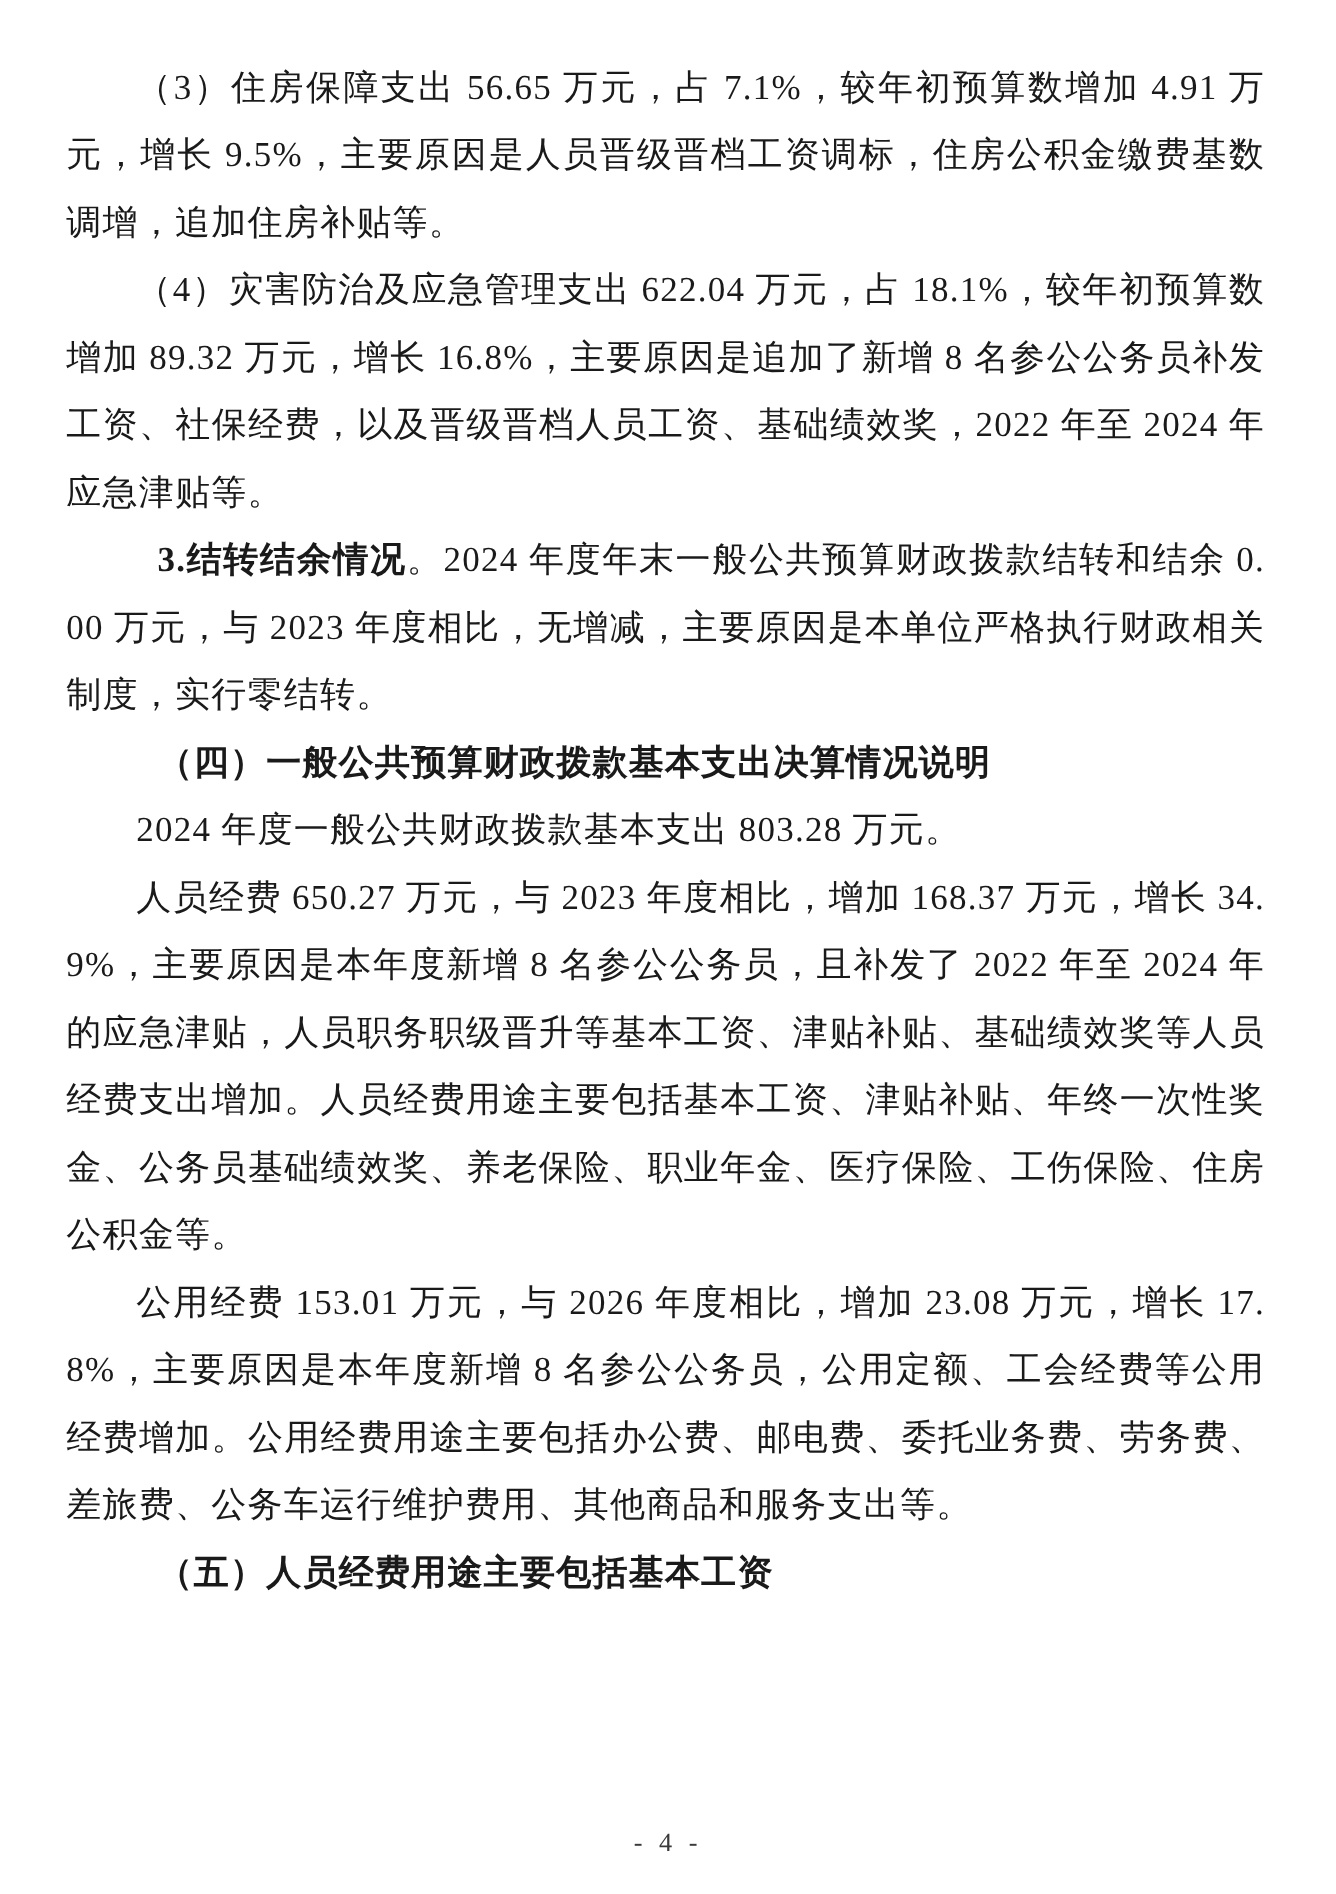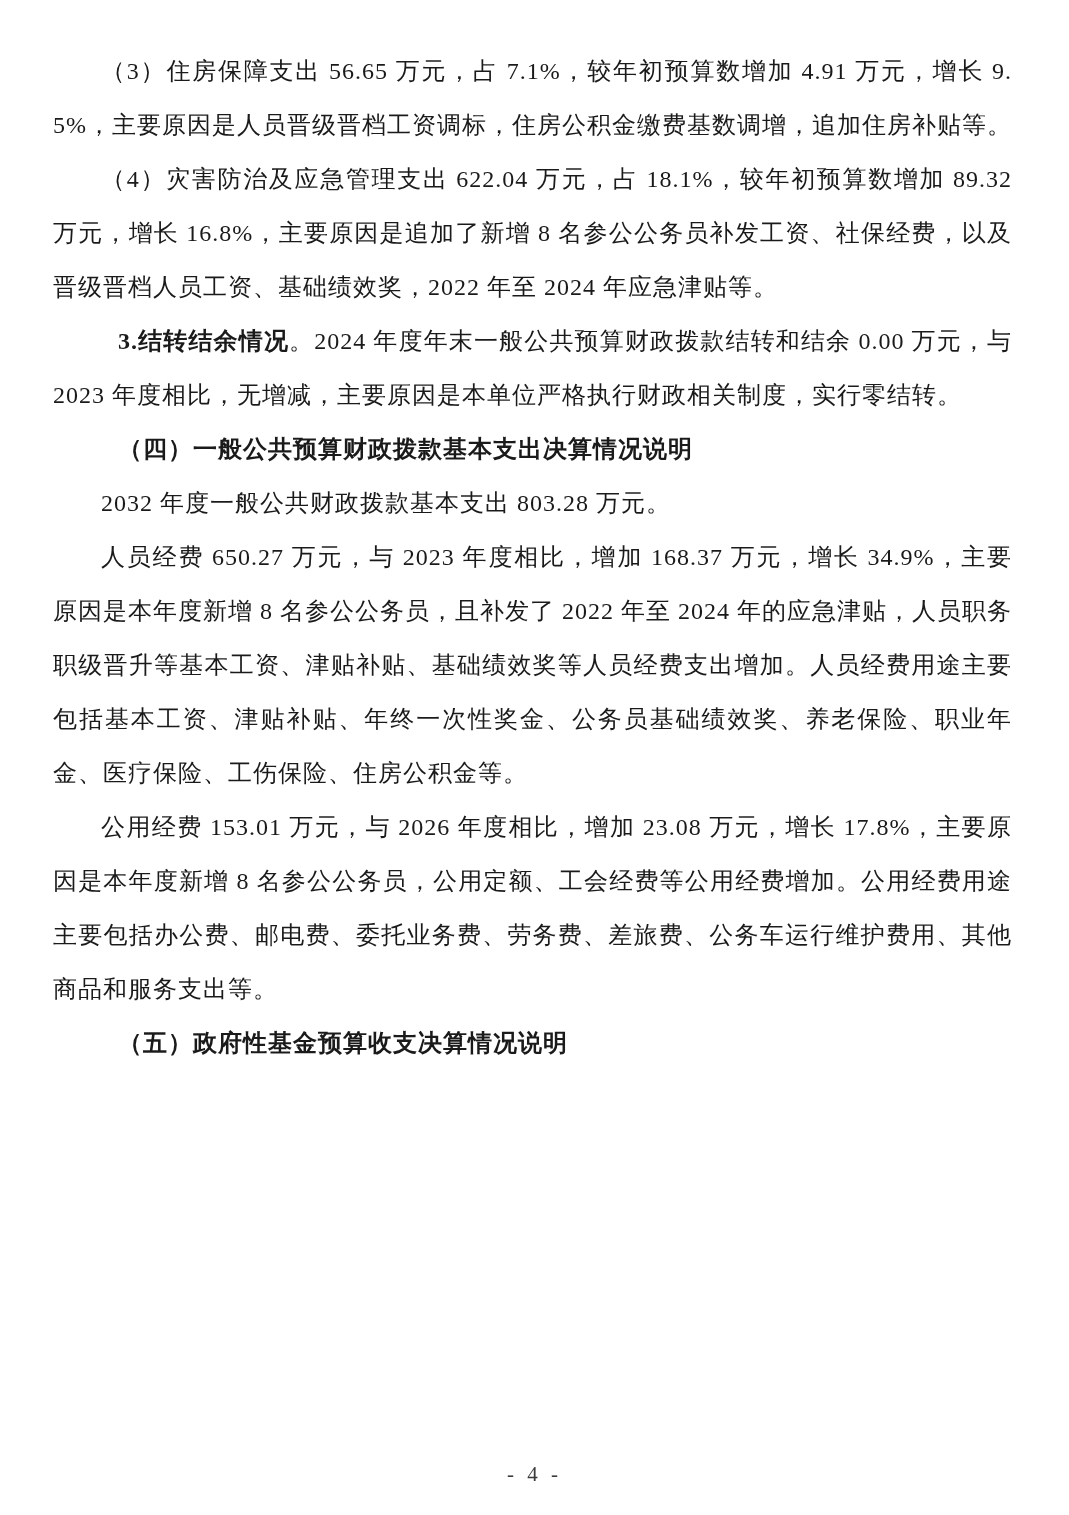--- a/index.html
+++ b/index.html
@@ -18,21 +18,21 @@
     font-family: "Liberation Serif", "DejaVu Serif", serif;
   }
   .content {
     position: absolute;
     left: 53px;
     top: 44px;
     width: 959px;
   }
   .para {
     margin: 0;
-    font-size: 24px;
+    font-size: 28px;
     line-height: 54px;
     letter-spacing: 1px;
     text-align: justify;
     text-justify: inter-ideograph;
     text-indent: 2em;
     color: #1a1a1a;
     word-break: break-all;
   }
   .para.heading { font-weight: bold; font-family: Liberation Serif, serif; }
   .bold { font-weight: bold; margin-left: 17px; }
@@ -53,23 +53,23 @@
 </head>
 <body>
 
 <div class="page">
 
   <main class="content" id="doc-body">
       <p class="para"><span>（3）住房保障支出 56.65 万元，占 7.1%，较年初预算数增加 4.91 万元，增长 9.5%，主要原因是人员晋级晋档工资调标，住房公积金缴费基数调增，追加住房补贴等。</span></p>
       <p class="para"><span>（4）灾害防治及应急管理支出 622.04 万元，占 18.1%，较年初预算数增加 89.32 万元，增长 16.8%，主要原因是追加了新增 8 名参公公务员补发工资、社保经费，以及晋级晋档人员工资、基础绩效奖，2022 年至 2024 年应急津贴等。</span></p>
       <p class="para"><span class="bold">3.结转结余情况</span><span>。2024 年度年末一般公共预算财政拨款结转和结余 0.00 万元，与 2023 年度相比，无增减，主要原因是本单位严格执行财政相关制度，实行零结转。</span></p>
       <p class="para heading"><span class="bold">（四）一般公共预算财政拨款基本支出决算情况说明</span></p>
-      <p class="para"><span>2032 年度一般公共财政拨款基本支出 803.28 万元。</span></p>
+      <p class="para"><span>2024 年度一般公共财政拨款基本支出 803.28 万元。</span></p>
       <p class="para"><span>人员经费 650.27 万元，与 2023 年度相比，增加 168.37 万元，增长 34.9%，主要原因是本年度新增 8 名参公公务员，且补发了 2022 年至 2024 年的应急津贴，人员职务职级晋升等基本工资、津贴补贴、基础绩效奖等人员经费支出增加。人员经费用途主要包括基本工资、津贴补贴、年终一次性奖金、公务员基础绩效奖、养老保险、职业年金、医疗保险、工伤保险、住房公积金等。</span></p>
       <p class="para"><span>公用经费 153.01 万元，与 2026 年度相比，增加 23.08 万元，增长 17.8%，主要原因是本年度新增 8 名参公公务员，公用定额、工会经费等公用经费增加。公用经费用途主要包括办公费、邮电费、委托业务费、劳务费、差旅费、公务车运行维护费用、其他商品和服务支出等。</span></p>
-      <p class="para heading"><span class="bold">（五）政府性基金预算收支决算情况说明</span></p>
+      <p class="para heading"><span class="bold">（五）人员经费用途主要包括基本工资</span></p>
     </main>
 
   <footer class="footer">
     <span class="page-number">- 4 -</span>
   </footer>
 
 </div>
 
 </body></html>

